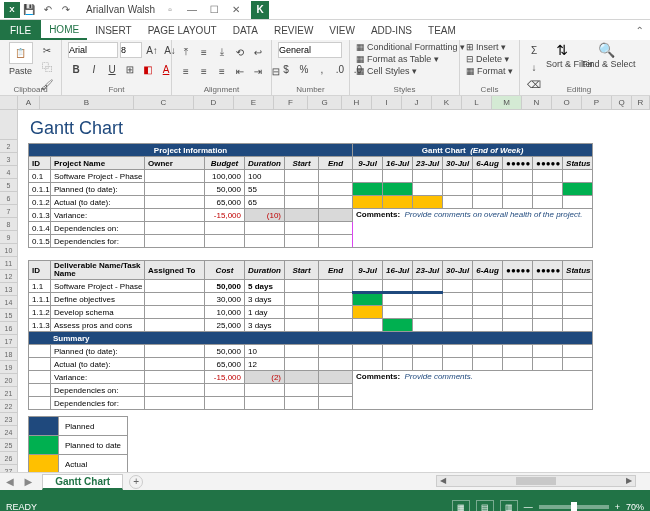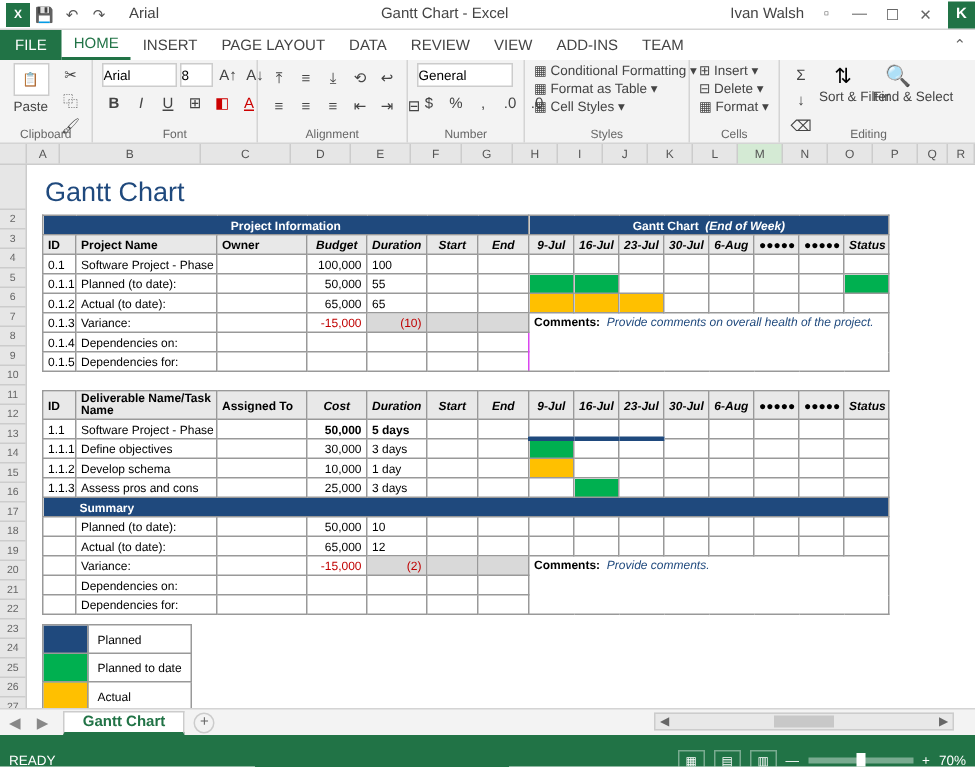--- a/index.html
+++ b/index.html
@@ -95,21 +95,20 @@
 <body>
 
 <div class="titlebar">
   <div class="qa-buttons">
     <div class="excel-logo">X</div>
     <div class="qa-btn">💾</div>
     <div class="qa-btn">↶</div>
     <div class="qa-btn">↷</div>
   </div>
   <div class="title-font">Arial</div>
-  <div class="title-text">Gantt Chart - Excel</div>
   <div class="user-name">Ivan Walsh</div>
   <div class="win-controls">
     <div class="win-btn">▫</div>
     <div class="win-btn">—</div>
     <div class="win-btn">☐</div>
     <div class="win-btn">✕</div>
   </div>
   <div class="help-btn">K</div>
 </div>
 
@@ -229,21 +228,21 @@
         <div class="mini-btn">Σ</div>
         <div class="mini-btn">↓</div>
         <div class="mini-btn">⌫</div>
       </div>
       <div class="vstack" style="align-items:center">
         <div style="font-size:14px">⇅</div>
         <span class="small-lbl" style="text-align:center;width:32px">Sort &amp; Filter</span>
       </div>
       <div class="vstack" style="align-items:center">
         <div style="font-size:14px">🔍</div>
-        <span class="small-lbl" style="text-align:right;width:34px">Find &amp; Select</span>
+        <span class="small-lbl" style="text-align:right;width:51px">Find &amp; Select</span>
       </div>
     </div>
     <div class="group-label">Editing</div>
   </div>
 </div>
 
 <div class="col-headers">
   <div class="rowhdr-space"></div>
   <div class="col-hdr" style="width:22px">A</div>
   <div class="col-hdr" style="width:94px">B</div>

